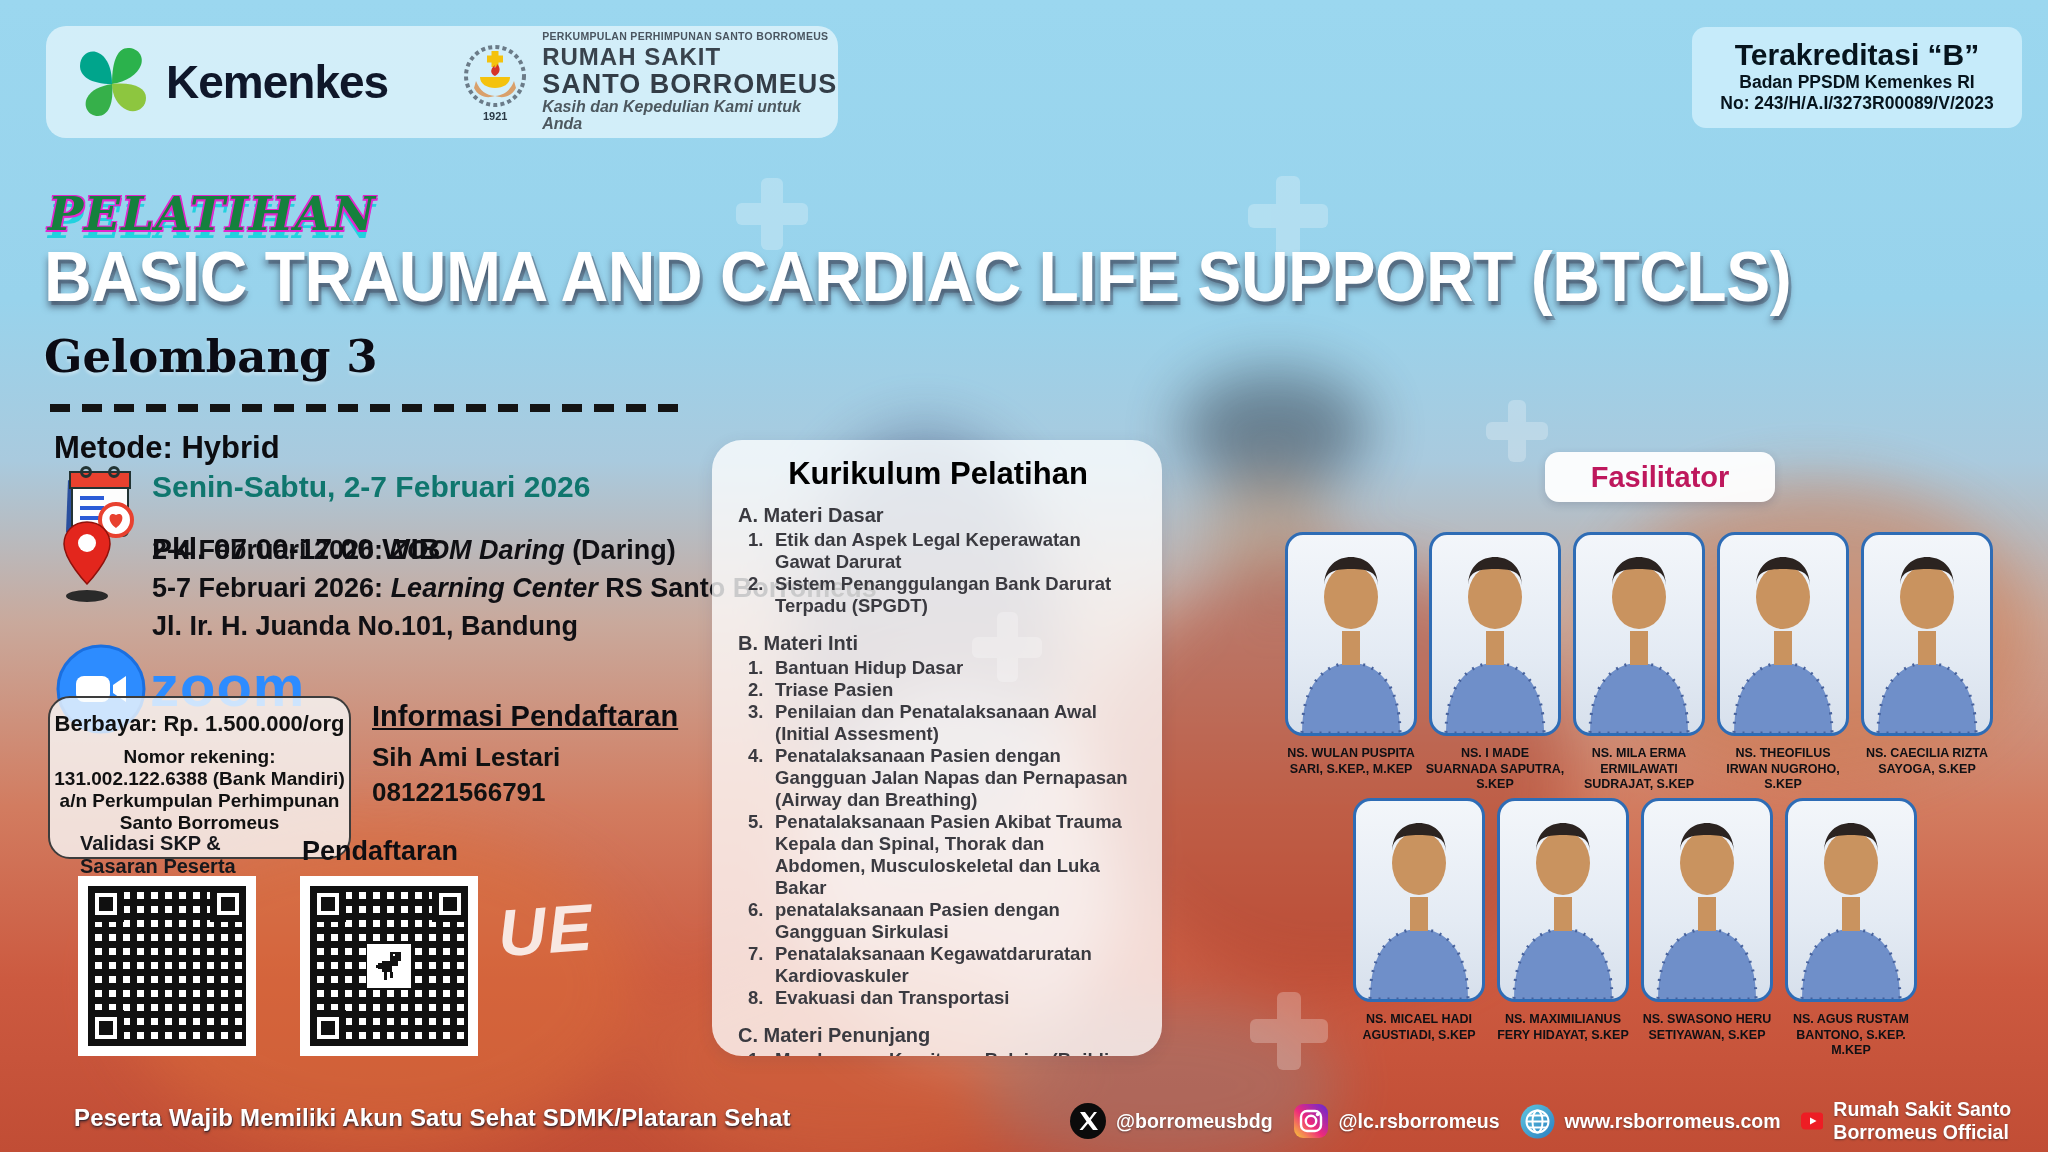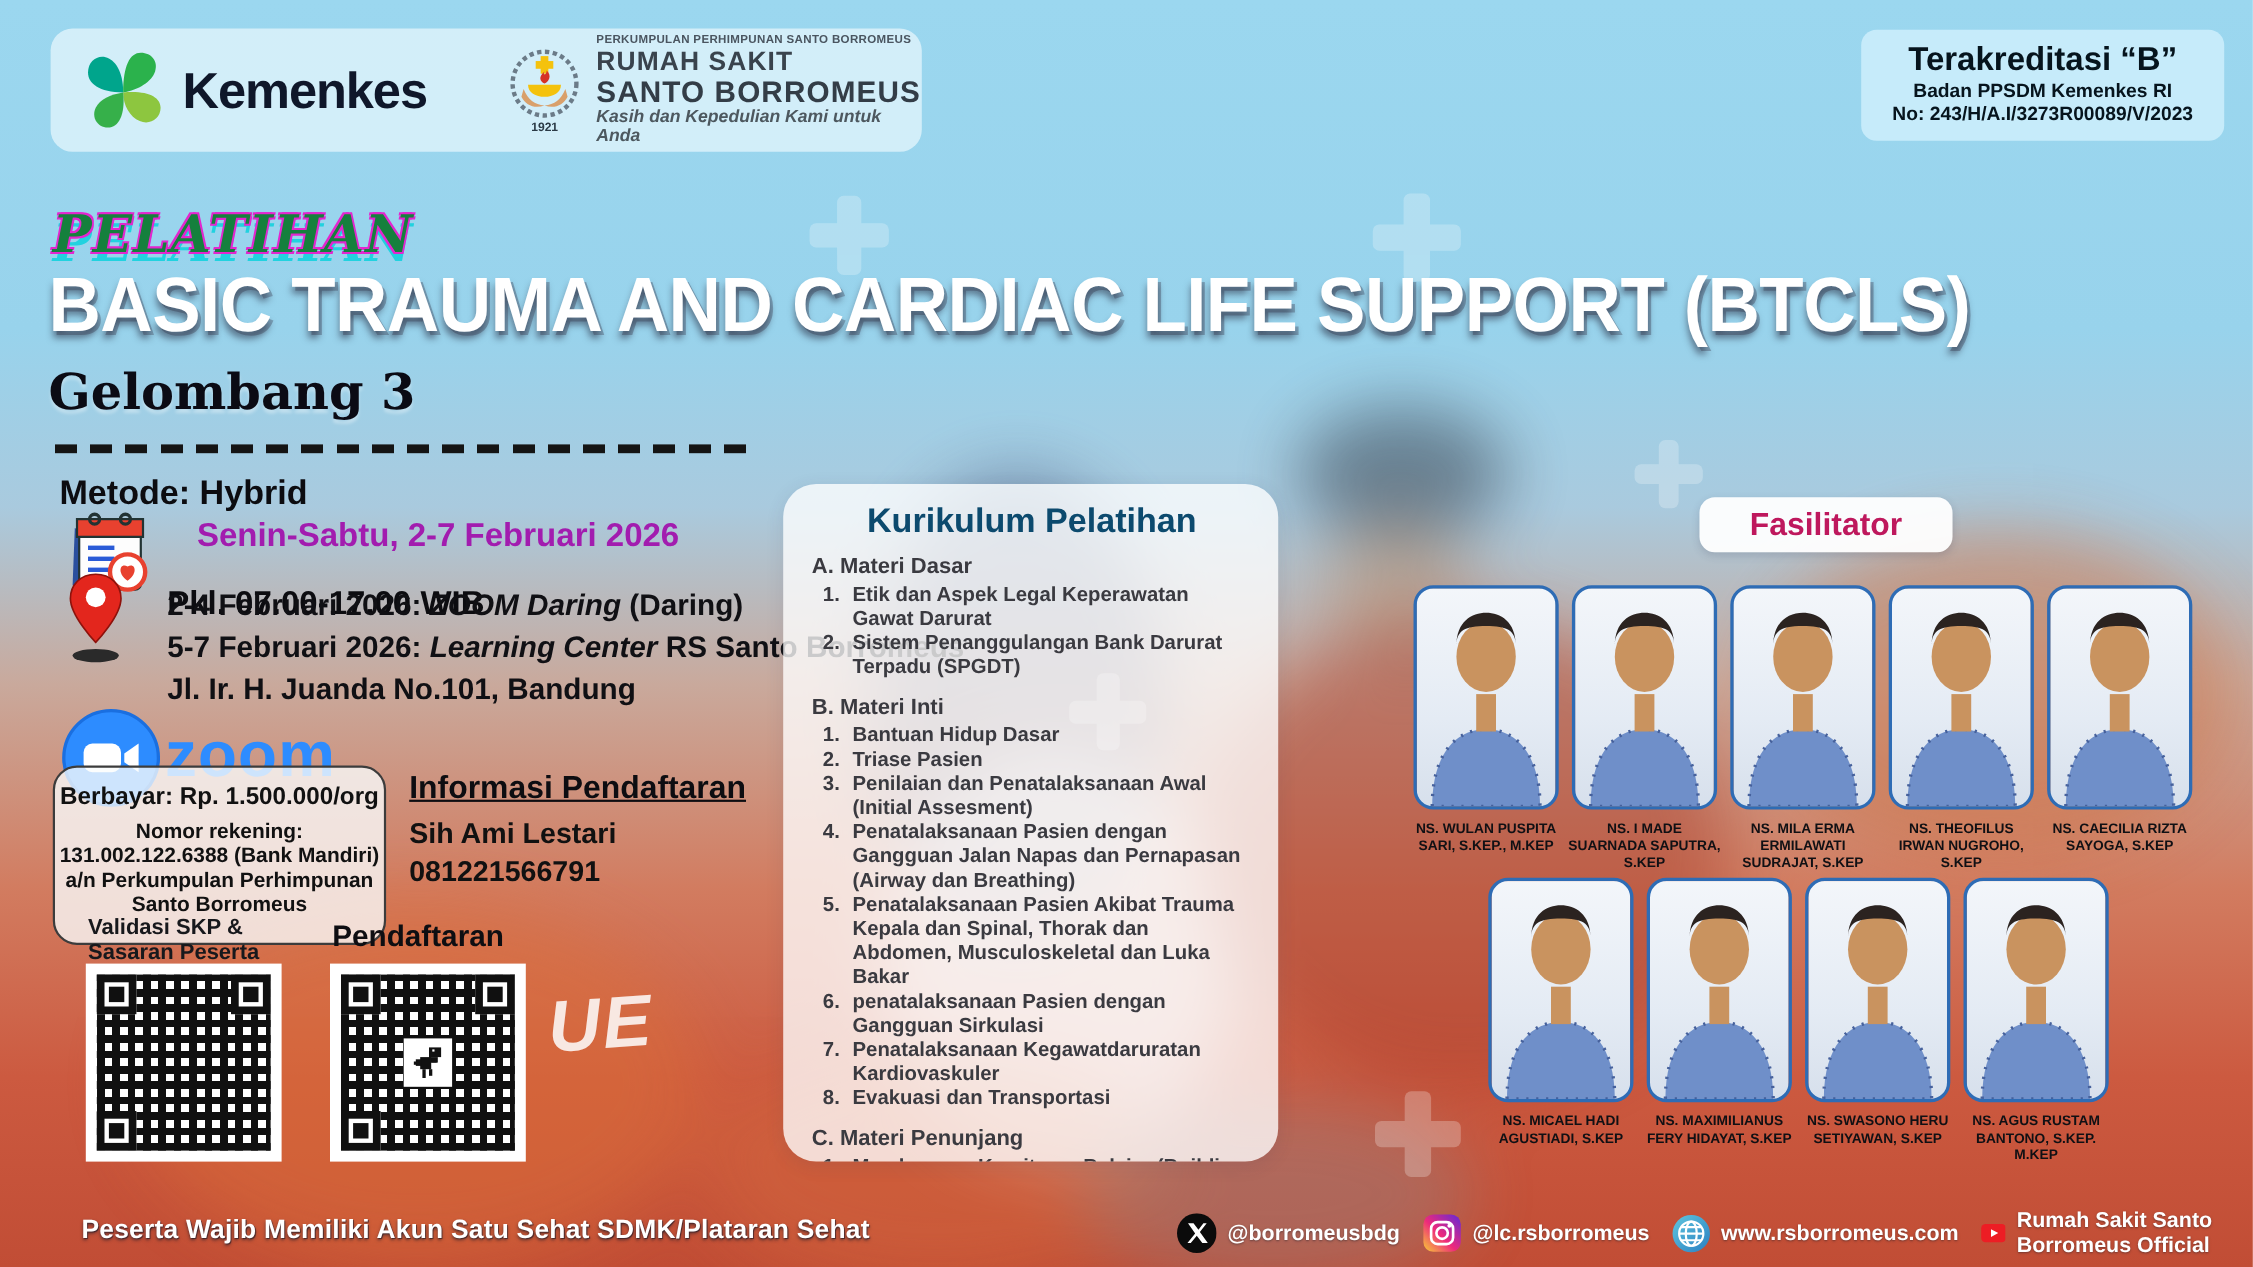--- a/index.html
+++ b/index.html
@@ -58,21 +58,21 @@
   .main-title { left:44px; top:236px; width:1920px; font-size:66px; font-weight:800; color:#fff;
     letter-spacing:-.5px; text-shadow:0 6px 7px rgba(35,35,55,.55), 3px 4px 0 rgba(60,60,80,.35);
     white-space:nowrap; transform:scaleY(1.06); transform-origin:left top; }
   .wave { left:44px; top:330px; font-family:"DejaVu Serif", serif; font-weight:bold; font-size:45px;
     color:#0b0b14; text-shadow:0 3px 3px rgba(255,255,255,.35); }
   .dash-line { left:50px; top:404px; width:632px; height:8px;
     background:repeating-linear-gradient(90deg,#141414 0 20px,transparent 20px 32px); }
 
   
   .method { left:54px; top:430px; font-size:31px; font-weight:800; color:#0c0c10; }
-  .sched-l1 { left:152px; top:470px; font-size:30px; font-weight:800; color:#a21caf;margin-left:27px; }
+  .sched-l1 { left:152px; top:470px; font-size:30px; font-weight:800; color:#0f766e; }
   .sched-l2 { left:152px; top:532px; font-size:30px; font-weight:800; color:#0c0c10; }
   .venue { left:152px; top:532px; font-size:27px; font-weight:700; color:#101014; line-height:1.4; }
   .venue i { font-weight:700; }
   .zoom-word { left:150px; top:652px; font-size:58px; font-weight:800; color:#2d8cff; letter-spacing:1px; }
 
   .pay-box { left:48px; top:696px; width:303px; height:163px; border-radius:22px;
     border:2.5px solid #3c3c3c; background:rgba(250,252,253,.78); text-align:center; padding-top:13px; }
   .pay-1 { font-size:22px; font-weight:800; color:#111; }
   .pay-2 { font-size:19px; font-weight:800; color:#111; margin-top:9px; }
   .pay-s { font-size:19px; font-weight:800; color:#111; line-height:1.15; }
@@ -94,21 +94,21 @@
   .finder { position:absolute; width:36px; height:36px; border:7px solid #101010; background:#fff; }
   .finder::after { content:""; position:absolute; left:4px; top:4px; width:14px; height:14px; background:#101010; }
   .f-tl { left:0; top:0; } .f-tr { right:0; top:0; } .f-bl { left:0; bottom:0; }
   .qr-center { position:absolute; left:50%; top:50%; transform:translate(-50%,-50%);
     width:44px; height:44px; background:#fff; display:flex; align-items:center; justify-content:center; }
 
   
   .kur { left:712px; top:440px; width:450px; height:616px; border-radius:30px;
     background:rgba(255,255,255,.78); padding:16px 24px 10px 26px; overflow:hidden;
     box-shadow:0 4px 16px rgba(60,60,90,.12); }
-  .kur-title { text-align:center; font-size:31px; font-weight:800; color:#0c4a6e; margin-bottom:12px; }
+  .kur-title { text-align:center; font-size:31px; font-weight:800; color:#000000; margin-bottom:12px; }
   .kur-sec { margin-bottom:15px; }
   .kur-sec-label { font-size:20px; font-weight:800; color:#3a3a40; margin-bottom:2px; }
   .kur ol { list-style:none; counter-reset:k; margin-left:10px; }
   .kur li { counter-increment:k; position:relative; padding-left:27px; font-size:18.5px;
     font-weight:800; color:#3a3a40; line-height:1.19; }
   .kur li::before { content:counter(k) "."; position:absolute; left:0; }
 
   
   .fas-pill { left:1545px; top:452px; width:230px; height:50px; border-radius:14px;
     background:rgba(255,255,255,.94); display:flex; align-items:center; justify-content:center;

